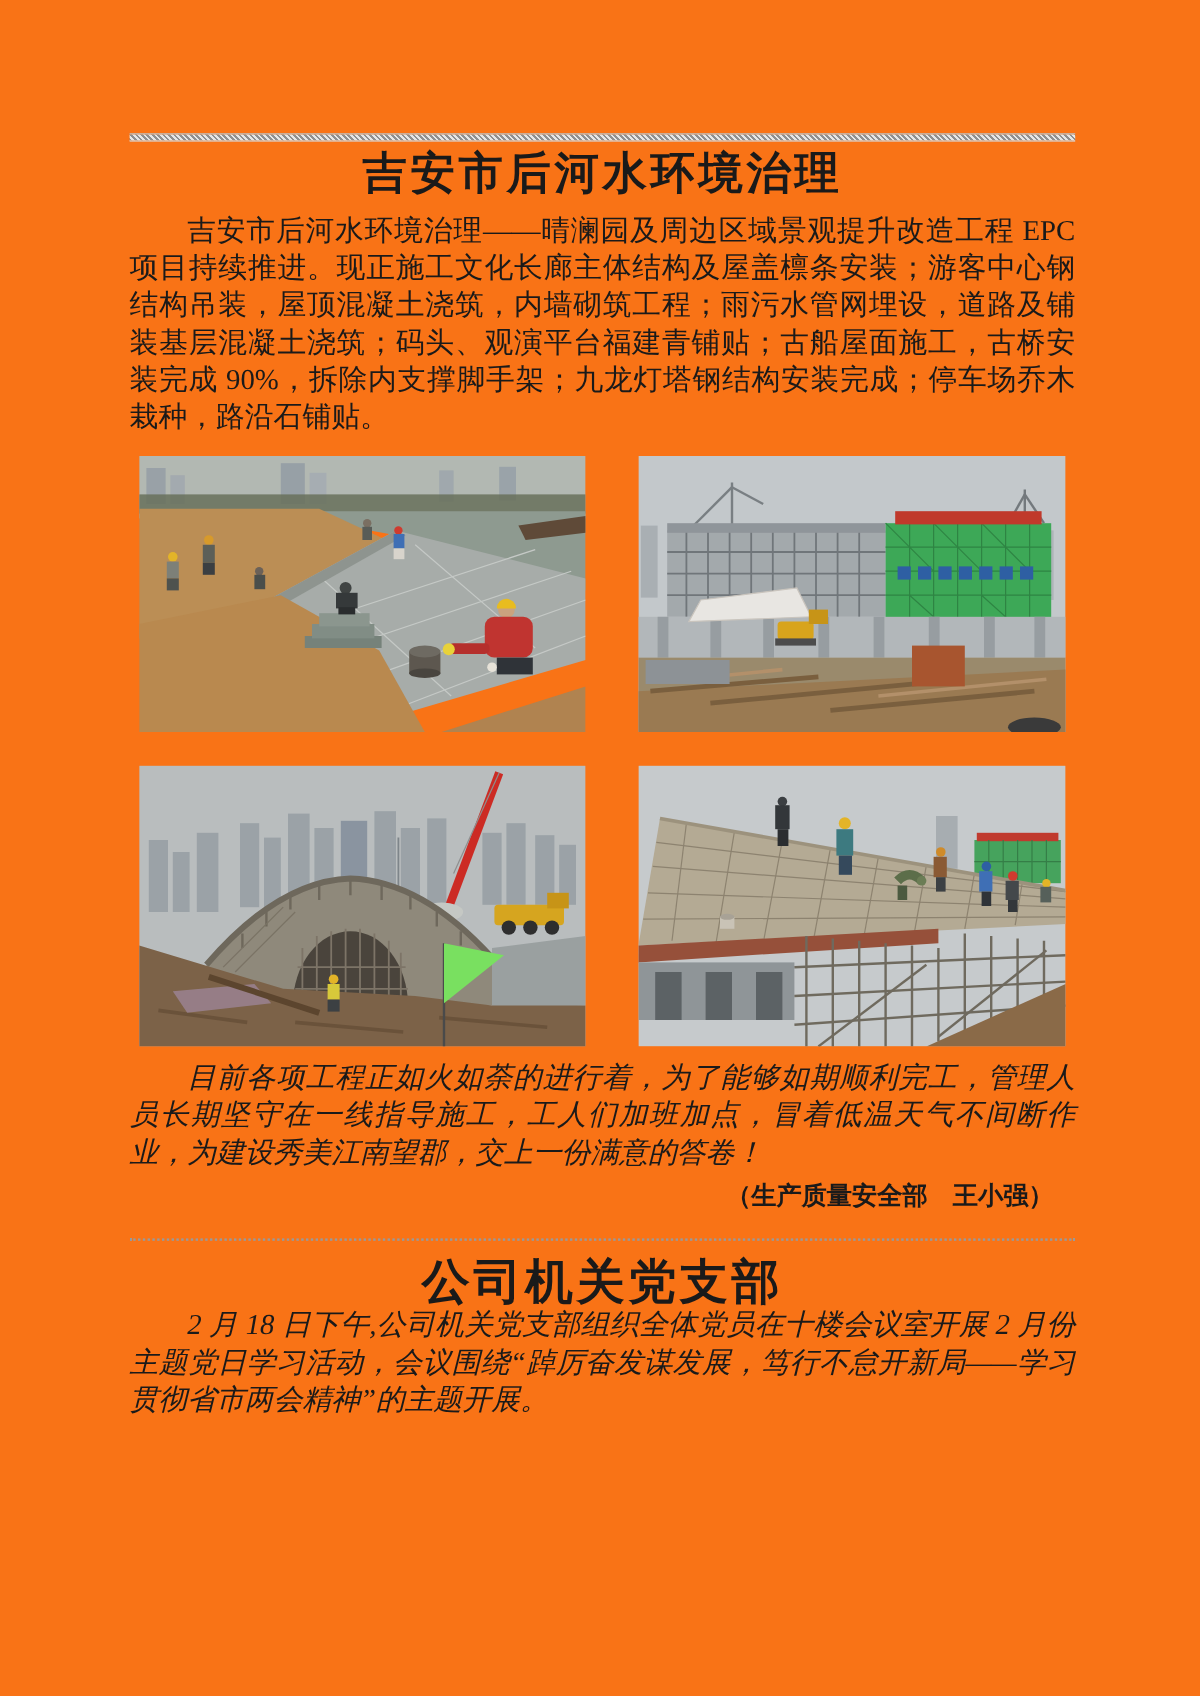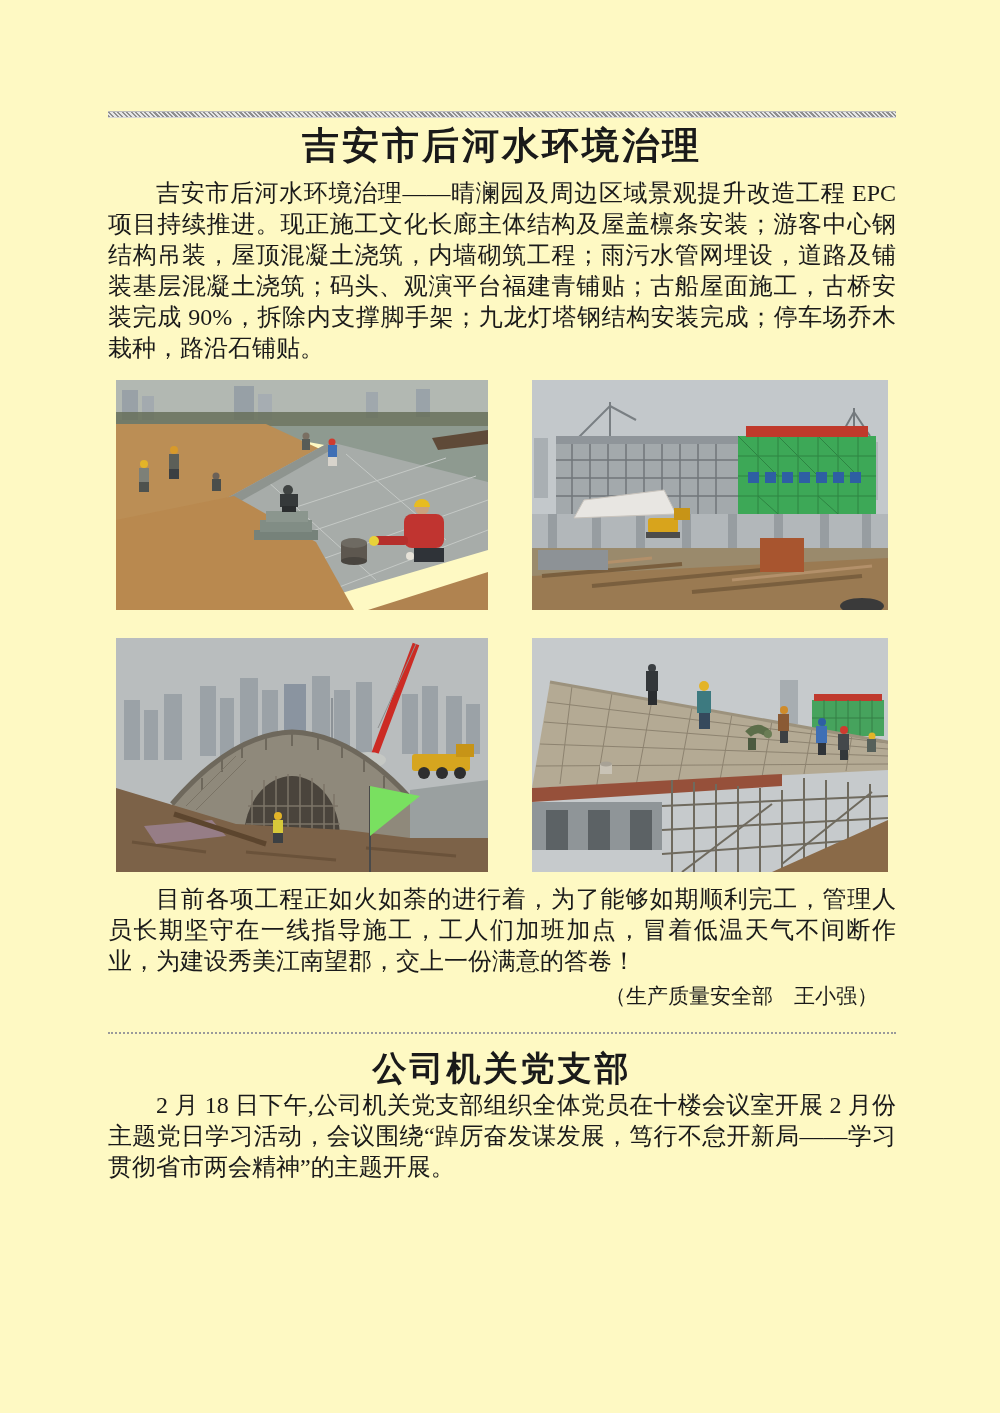--- a/index.html
+++ b/index.html
@@ -1,58 +1,58 @@
 <!DOCTYPE html>
 <html><head>
 <meta charset="utf-8">
 <style>
   html,body{margin:0;padding:0;background:#ffffff;}
   .page{
     position:relative;
     width:1000px;height:1413px;
-    background:#fef9c3;
+    background:#f97316;
     font-family:"Liberation Serif","DejaVu Serif",serif;
     color:#1a1a1a;
     overflow:hidden;
   }
   .content{width:788px;margin:0 auto;padding-left:4px;}
   .rule{
     height:5px;
     background-image:repeating-linear-gradient(45deg,#8f8f8f 0,#8f8f8f 1.6px,#e6e6e6 1.6px,#e6e6e6 3.2px);
     border-top:1px solid #bdbdbd;border-bottom:1px solid #d8d8d8;
   }
   .rule.top{margin-top:111px;}
   .title{ text-align:center; font-weight:bold; margin:0; }
   .title .tl{display:block;}
   .title1{margin-top:6px;font-size:37px;line-height:44px;letter-spacing:3px;}
-  .title2{margin-top:14px;font-size:34px;line-height:42px;letter-spacing:3px;}
+  .title2{margin-top:14px;font-size:40px;line-height:42px;letter-spacing:3px;}
   p.body{
     margin:0; font-size:24px; line-height:31px;
     text-align:justify; text-indent:2em;
     font-weight:500;
   }
   p.body.first{margin-top:10px;}
   .photo-grid{
     margin-top:16px; margin-left:8px;
     display:grid;
     grid-template-columns:372px 356px;
     column-gap:44px; row-gap:28px;
   }
   figure{margin:0;padding:0;line-height:0;}
   figure svg{display:block;}
   .attribution{
     margin:4px 18px 0 0;
-    font-size:21px; line-height:31px; font-weight:normal;
+    font-size:21px; line-height:31px; font-weight:bold;
     text-align:right;
   }
   .divider{
     margin-top:20px; height:0;
     border-top:2px dotted #9a9a9a;
   }
-  .p-after-title{margin-top:12px;}
+  .p-after-title{margin-top:12px;font-style:italic;}
 </style>
 </head>
 <body>
 
 <div class="page">
   <div class="content">
 
     <div class="rule top"></div>
 
     <h1 class="title title1">

